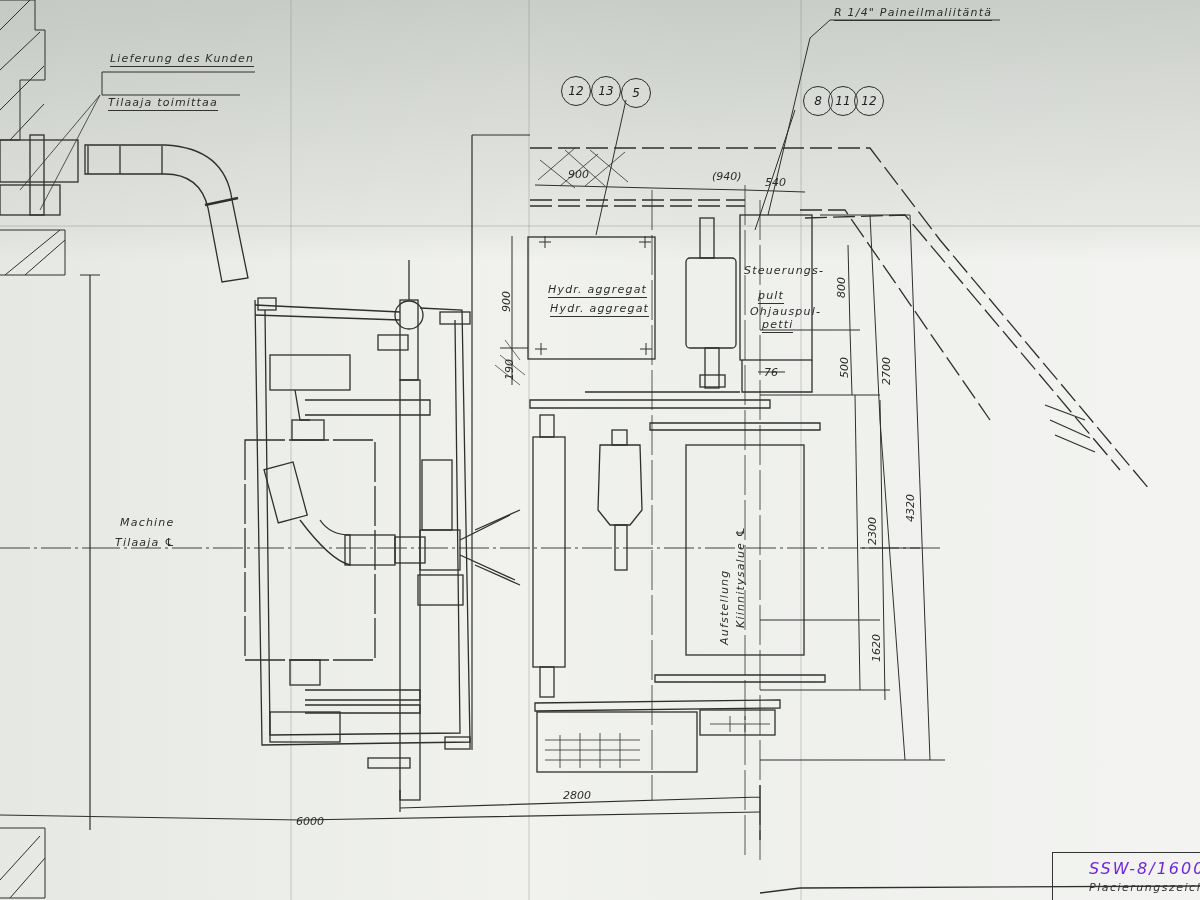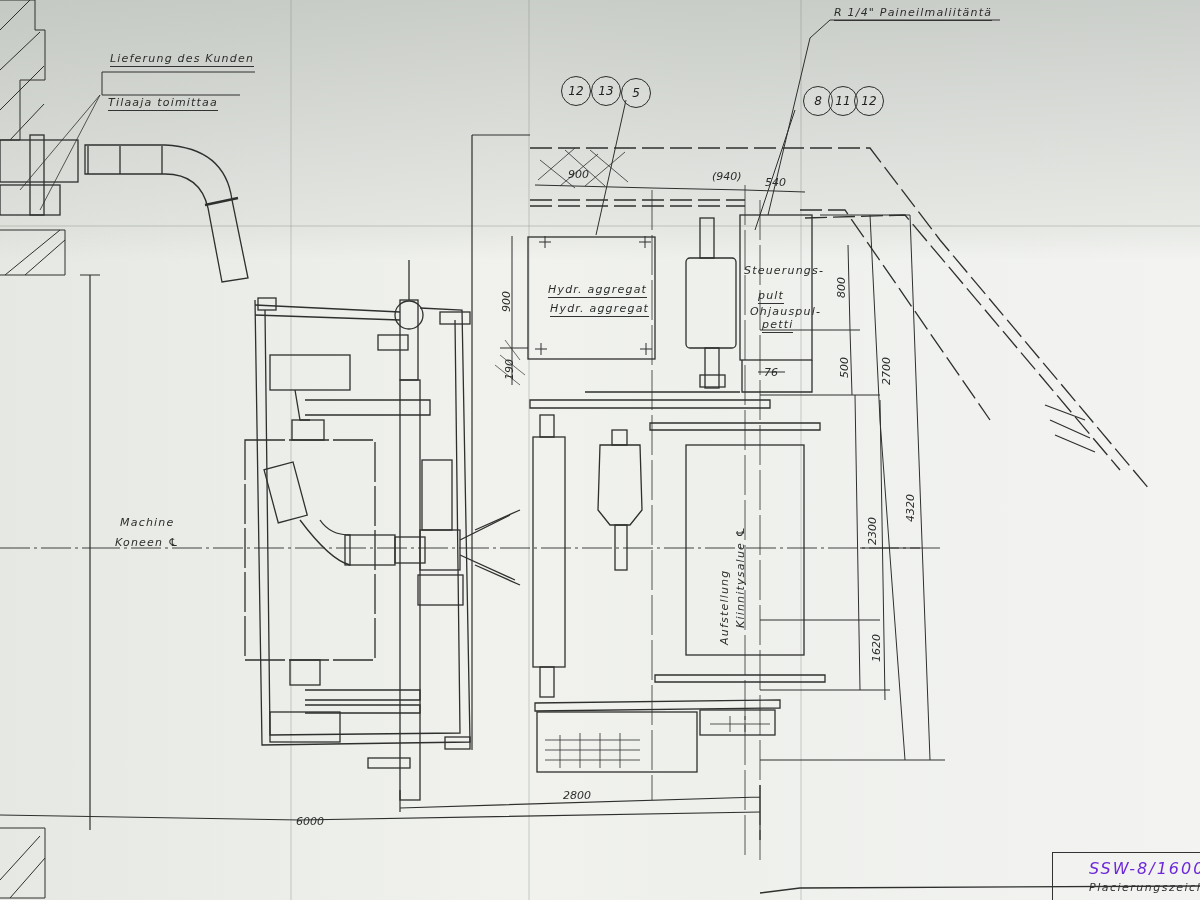--- a/index.html
+++ b/index.html
@@ -169,21 +169,21 @@
 <div class="hand ul" style="left:110px;top:52px">Lieferung des Kunden</div>
 <div class="hand ul" style="left:108px;top:96px">Tilaaja toimittaa</div>
 <div class="hand ul" style="left:834px;top:6px">R 1/4" Paineilmaliitäntä</div>
 <div class="hand ul" style="left:548px;top:283px">Hydr. aggregat</div>
 <div class="hand ul" style="left:550px;top:302px">Hydr. aggregat</div>
 <div class="hand" style="left:744px;top:264px">Steuerungs-</div>
 <div class="hand ul" style="left:758px;top:289px">pult</div>
 <div class="hand" style="left:750px;top:305px">Ohjauspul-</div>
 <div class="hand ul" style="left:762px;top:318px">petti</div>
 <div class="hand" style="left:120px;top:516px">Machine</div>
-<div class="hand" style="left:115px;top:536px">Koneen ℄</div>
+<div class="hand" style="left:115px;top:536px">Tilaaja ℄</div>
 <div class="hand rot" style="left:718px;top:645px">Aufstellung</div>
 <div class="hand rot" style="left:734px;top:628px">Kiinnitysalue ℄</div>
 
 <div class="bubble" style="left:561px;top:76px">12</div>
 <div class="bubble" style="left:591px;top:76px">13</div>
 <div class="bubble" style="left:621px;top:78px">5</div>
 <div class="bubble" style="left:803px;top:86px">8</div>
 <div class="bubble" style="left:828px;top:86px">11</div>
 <div class="bubble" style="left:854px;top:86px">12</div>
 

